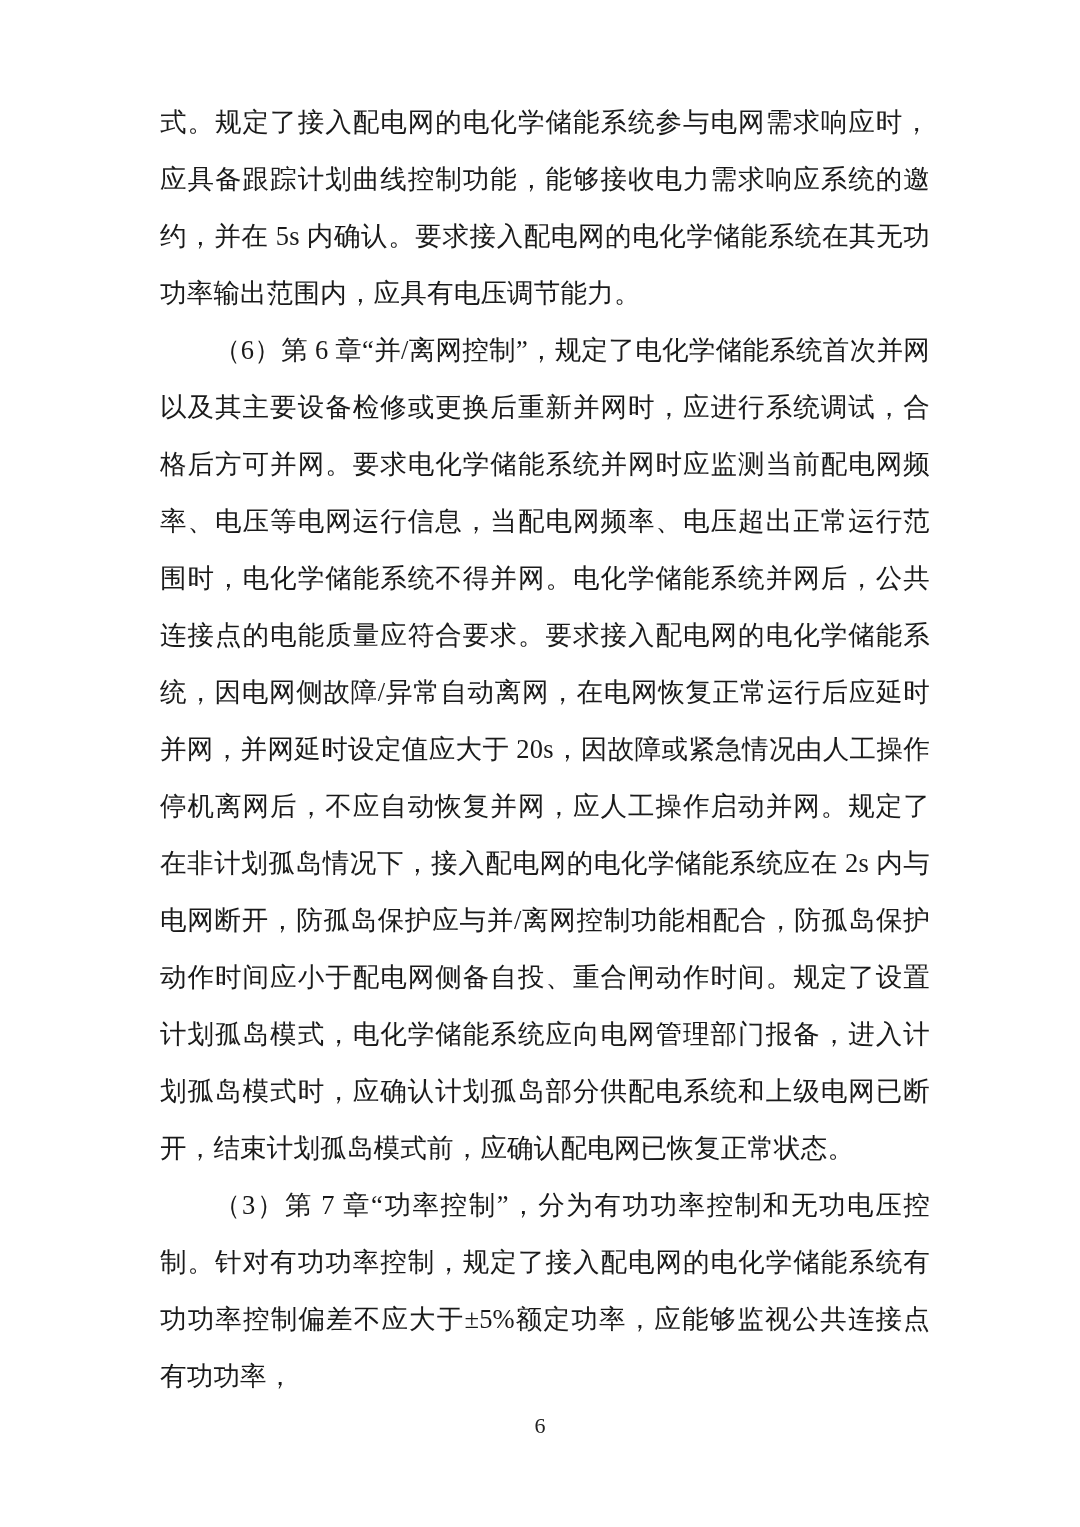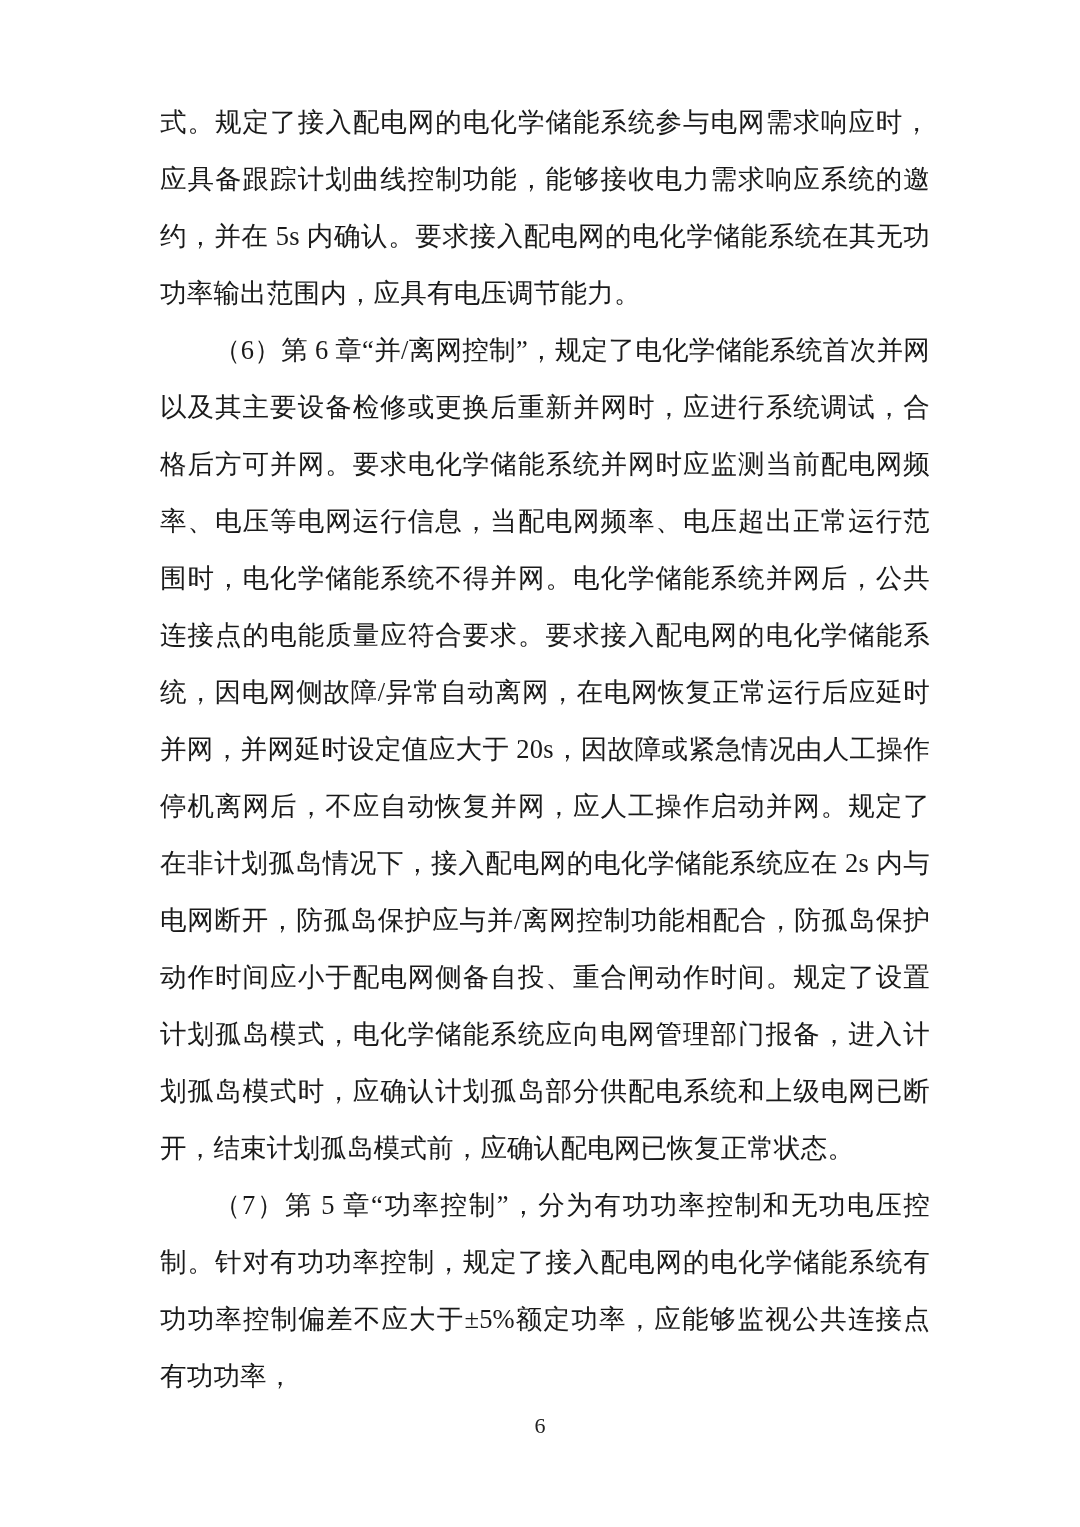--- a/index.html
+++ b/index.html
@@ -47,16 +47,16 @@
     font-family: "Liberation Serif", "DejaVu Serif", serif;
   }
 </style>
 </head>
 <body>
 
 <div class="page">
   <div class="doc-body">
     <p class="para">式。规定了接入配电网的电化学储能系统参与电网需求响应时，应具备跟踪计划曲线控制功能，能够接收电力需求响应系统的邀约，并在 5s 内确认。要求接入配电网的电化学储能系统在其无功功率输出范围内，应具有电压调节能力。</p>
     <p class="para indent">（6）第 6 章“并/离网控制”，规定了电化学储能系统首次并网以及其主要设备检修或更换后重新并网时，应进行系统调试，合格后方可并网。要求电化学储能系统并网时应监测当前配电网频率、电压等电网运行信息，当配电网频率、电压超出正常运行范围时，电化学储能系统不得并网。电化学储能系统并网后，公共连接点的电能质量应符合要求。要求接入配电网的电化学储能系统，因电网侧故障/异常自动离网，在电网恢复正常运行后应延时并网，并网延时设定值应大于 20s，因故障或紧急情况由人工操作停机离网后，不应自动恢复并网，应人工操作启动并网。规定了在非计划孤岛情况下，接入配电网的电化学储能系统应在 2s 内与电网断开，防孤岛保护应与并/离网控制功能相配合，防孤岛保护动作时间应小于配电网侧备自投、重合闸动作时间。规定了设置计划孤岛模式，电化学储能系统应向电网管理部门报备，进入计划孤岛模式时，应确认计划孤岛部分供配电系统和上级电网已断开，结束计划孤岛模式前，应确认配电网已恢复正常状态。</p>
-    <p class="para indent">（7）第 5 章“功率控制”，分为有功功率控制和无功电压控制。针对有功功率控制，规定了接入配电网的电化学储能系统有功功率控制偏差不应大于±5%额定功率，应能够监视公共连接点有功功率，</p>
+    <p class="para indent">（3）第 7 章“功率控制”，分为有功功率控制和无功电压控制。针对有功功率控制，规定了接入配电网的电化学储能系统有功功率控制偏差不应大于±5%额定功率，应能够监视公共连接点有功功率，</p>
   </div>
   <div class="page-number">6</div>
 </div>
 
 </body></html>

